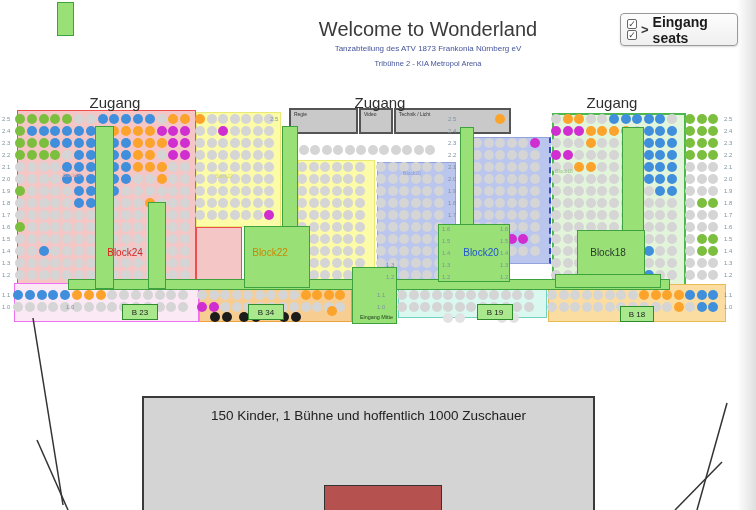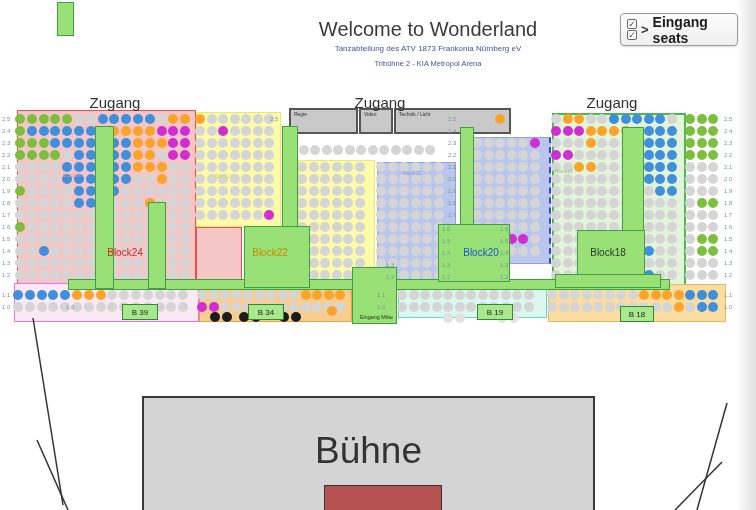--- a/index.html
+++ b/index.html
@@ -861,21 +861,21 @@
       <div class="walk" style="left: 282px; top: 126px; width: 16px; height: 101px;"></div>
       <div class="walk" style="left: 244px; top: 226px; width: 66px; height: 62px;"></div>
       <div class="walk" style="left: 460px; top: 127px; width: 14px; height: 98px;"></div>
       <div class="walk" style="left: 438px; top: 224px; width: 72px; height: 58px;"></div>
       <div class="walk" style="left: 622px; top: 127px; width: 22px; height: 104px;"></div>
       <div class="walk" style="left: 577px; top: 230px; width: 68px; height: 46px;"></div>
       <div class="walk" style="left: 555px; top: 274px; width: 106px; height: 14px;"></div>
       <div class="walk" style="left: 352px; top: 267px; width: 45px; height: 57px;">
         <div class="walk-label">Eingang Mitte</div>
       </div>
-      <div class="bbox" style="left: 122px; top: 304px; width: 36px; height: 16px;">B 39</div>
+      <div class="bbox" style="left: 122px; top: 304px; width: 36px; height: 16px;">B 23</div>
       <div class="bbox" style="left: 248px; top: 304px; width: 36px; height: 16px;">B 34</div>
       <div class="bbox" style="left: 477px; top: 304px; width: 36px; height: 16px;">B 19</div>
       <div class="bbox" style="left: 620px; top: 306px; width: 34px; height: 16px;">B 18</div>
       <div class="blocklabel" style="left: 125px; top: 247px; color: rgb(221, 34, 34); font-size: 10px;">Block24</div>
       <div class="blocklabel" style="left: 270px; top: 247px; color: rgb(204, 136, 0); font-size: 10px;">Block22</div>
       <div class="blocklabel" style="left: 481px; top: 247px; color: rgb(34, 85, 204); font-size: 10px;">Block20</div>
       <div class="blocklabel" style="left: 608px; top: 247px; color: rgb(42, 58, 42); font-size: 10px;">Block18</div>
       <div class="blocklabel" style="left: 72px; top: 172px; color: rgb(224, 153, 153); font-size: 5px;">Block24</div>
       <div class="blocklabel" style="left: 224px; top: 173px; color: rgb(216, 216, 85); font-size: 5px;">Block22</div>
       <div class="blocklabel" style="left: 412px; top: 170px; color: rgb(136, 152, 208); font-size: 5px;">Block20</div>
@@ -949,21 +949,21 @@
   <div id="filterBtn">
     <span class="cbcol">
       <span class="cb">✓</span>
       <span class="cb">✓</span>
     </span>
     <span id="filterChev">&gt;</span>
     <span id="filterLabel">Eingang seats</span>
   </div>
 
   <div id="stage">
-    <div id="stageTitle">Bühne</div>
+    <div id="stageLine1">150 Kinder, 1 Bühne und hoffentlich 1000 Zuschauer</div>
     <div id="stageRed"></div>
   </div>
 
   <svg id="lines" viewBox="0 0 756 510">
       <line x1="33" y1="318" x2="63" y2="505" stroke="#333" stroke-width="1.5"></line>
       <line x1="37" y1="440" x2="68" y2="510" stroke="#333" stroke-width="1.5"></line>
       <line x1="697" y1="510" x2="727" y2="403" stroke="#333" stroke-width="1.5"></line>
       <line x1="675" y1="510" x2="722" y2="462" stroke="#333" stroke-width="1.5"></line>
     </svg>
   <div id="edgeShadow"></div>

